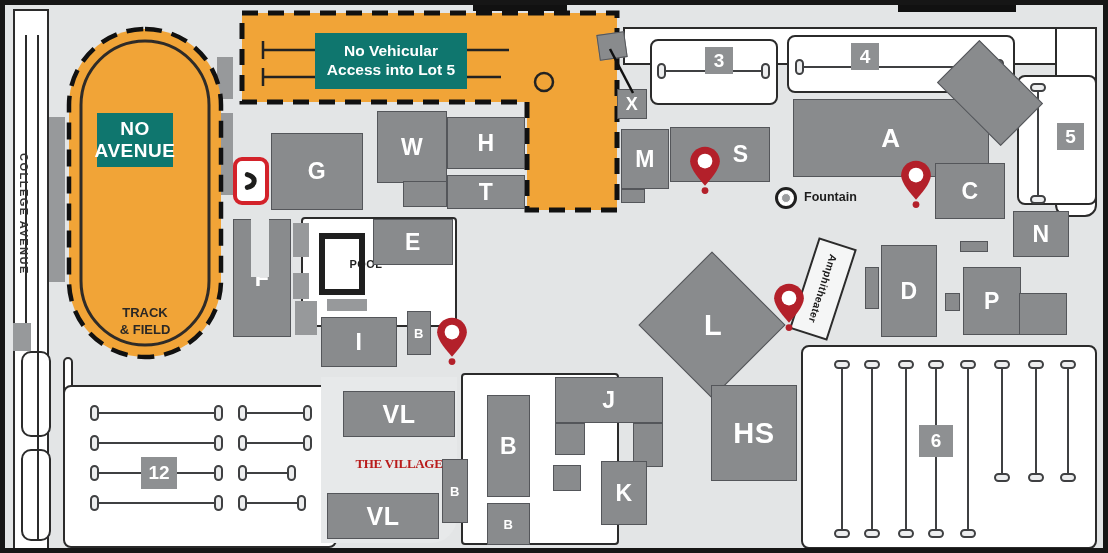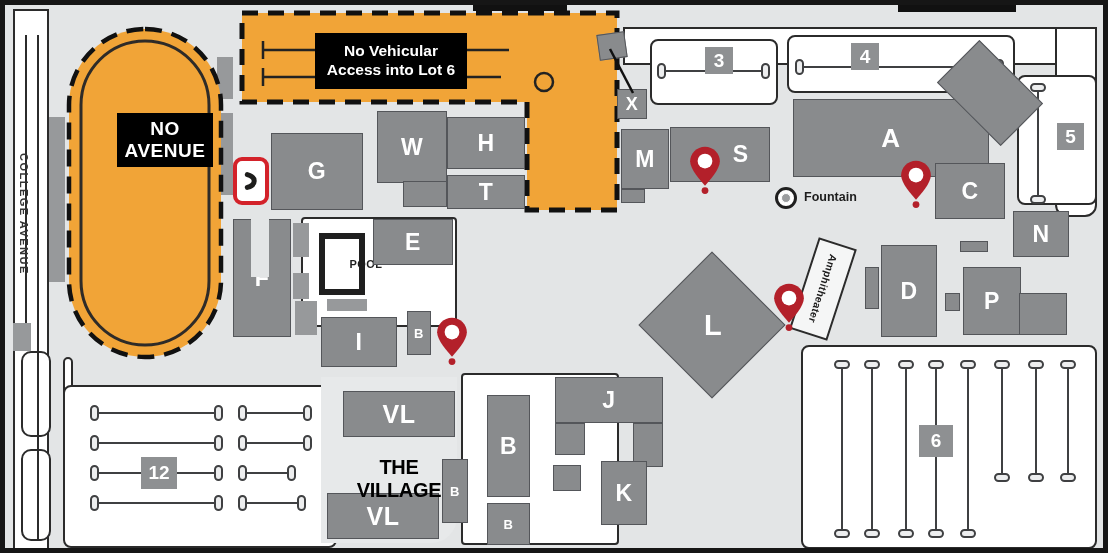--- a/index.html
+++ b/index.html
@@ -13,21 +13,21 @@
           display:flex; align-items:center; justify-content:center; z-index:10; }
   .lbl  { color:#fff; font-weight:bold; font-size:23px; letter-spacing:.5px; }
   .lbl.big   { font-size:29px; }
   .lbl.mid   { font-size:25px; }
   .lbl.small { font-size:13px; }
   .badge{ position:absolute; background:#8E9092; color:#fff; font-weight:bold; font-size:19px;
           display:flex; align-items:center; justify-content:center; z-index:12; }
   .pline{ position:absolute; background:#3F4042; z-index:2; }
   .capv { position:absolute; width:9px;  height:16px; background:#EDEEEF; border:2px solid #3F4042; border-radius:6px; z-index:2; }
   .caph { position:absolute; width:16px; height:9px;  background:#EDEEEF; border:2px solid #3F4042; border-radius:6px; z-index:2; }
-  .redbox{ position:absolute; background:#000000; color:#fff; display:flex; flex-direction:column;
+  .redbox{ position:absolute; background:#0f766e; color:#fff; display:flex; flex-direction:column;
            align-items:center; justify-content:center; font-weight:bold; text-align:center; z-index:25; }
   .pin  { position:absolute; width:34px; height:50px; z-index:30; }
   .frag { position:absolute; background:#111; z-index:6; }
   #village { position:absolute; left:316px; top:372px; width:136px; height:166px;
              background:#E7E9EA; border-radius:0 0 26px 0; z-index:2; }
   #plaza   { position:absolute; left:456px; top:368px; width:158px; height:172px;
              background:#fff; border:2px solid #2B2B2B; border-radius:4px; z-index:2; }
   #pool-deck { position:absolute; left:296px; top:212px; width:156px; height:110px;
                background:#fff; border:2px solid #2B2B2B; border-radius:4px; z-index:2; }
   #pool { position:absolute; left:16px; top:14px; width:46px; height:62px; background:#fff;
@@ -44,24 +44,24 @@
                border:4px solid #D3222A; border-radius:9px; z-index:30;
                display:flex; align-items:center; justify-content:center; }
   #fountain-ring { position:absolute; left:770px; top:182px; width:22px; height:22px; background:#fff;
                    border:3px solid #1F1F1F; border-radius:50%; z-index:12;
                    display:flex; align-items:center; justify-content:center; }
   #fountain-ring i { display:block; width:10px; height:10px; background:#9A9C9E;
                      border:1.5px solid #fff; border-radius:50%; }
   #fountain-label { position:absolute; left:799px; top:185px; font-size:12.5px; z-index:12;
                     color:#1d1d1d; font-weight:bold; }
   #the-village { position:absolute; left:334px; top:451px; width:120px; text-align:center;
-                 font-size:20px; letter-spacing:-.3px; color:#000000; font-weight:bold; z-index:11; }
+                 font-size:13px; letter-spacing:-.3px; color:#b91c1c; font-weight:bold; z-index:11;font-family:Liberation Serif, serif; }
   #track-text { position:absolute; left:95px; top:300px; width:90px; text-align:center;
                 font-size:13px; line-height:1.3; color:#2B2825; font-weight:bold; z-index:7; }
-  #no-access { left:92px; top:108px; width:96px; height:54px; font-size:19px; line-height:1.15; letter-spacing:.5px;margin-left:20px; }
+  #no-access { left:92px; top:108px; width:76px; height:54px; font-size:19px; line-height:1.15; letter-spacing:.5px; }
   #no-veh { left:310px; top:28px; width:152px; height:56px; font-size:15.5px; line-height:1.2; }
 </style>
 </head>
 <body>
 
 <div id="map">
 
   <svg width="0" height="0" style="position:absolute">
     <defs>
       <g id="pin-shape">
@@ -112,27 +112,31 @@
     <path d="M9 8 H384 V205 H294 V97 H9 Z" fill="#F1A437" stroke="#111" stroke-width="5" stroke-dasharray="16 10"></path>
     <path d="M30 45 H262 M30 36 V54 M30 72 H252 M30 63 V81" fill="none" stroke="#222" stroke-width="2.5"></path>
     <circle cx="311" cy="77" r="9" fill="none" stroke="#222" stroke-width="2.5"></circle>
     <path d="M262 45 l14 0 M252 72 l16 0" stroke="#222" stroke-width="2.5"></path>
   </svg>
 
   <svg class="abs" style="left:58px;top:18px;width:164px;height:340px;z-index:6" viewBox="0 0 164 340">
     <rect x="6" y="6" width="152" height="328" rx="76" fill="#F1A437" stroke="#111" stroke-width="4.5" stroke-dasharray="17 10"></rect>
     <rect x="18" y="18" width="128" height="304" rx="64" fill="#F1A437" stroke="#2E2B28" stroke-width="3"></rect>
   </svg>
+  <div id="track-text">
+    <div>TRACK</div>
+    <div>&amp; FIELD</div>
+  </div>
   <div class="redbox" id="no-access">
     <div>NO</div>
     <div>AVENUE</div>
   </div>
   <div class="redbox" id="no-veh">
     <div>No Vehicular</div>
-    <div>Access into Lot 6</div>
+    <div>Access into Lot 5</div>
   </div>
 
   <div id="phone-box">
     <svg viewBox="0 0 24 24" width="22" height="32">
       <path d="M8 5 Q15.5 7 15.5 12 Q15.5 17 8 19" fill="none" stroke="#1d1d1b" stroke-width="5.5" stroke-linecap="round"></path>
     </svg>
   </div>
 
   <div id="pool-deck">
     <div id="pool">
@@ -287,20 +291,23 @@
     </div>
   <div class="bld" style="left:437px;top:454px;width:26px;height:64px">
       <span class="lbl small">B</span>
     </div>
   <div class="bld" style="left:338px;top:386px;width:112px;height:46px">
       <span class="lbl mid">VL</span>
     </div>
   <div class="bld" style="left:322px;top:488px;width:112px;height:46px">
       <span class="lbl mid">VL</span>
     </div>
+  <div class="bld" style="left:706px;top:380px;width:86px;height:96px">
+      <span class="lbl big">HS</span>
+    </div>
 
   <div id="fountain-ring">
       <i></i>
     </div>
   <div id="fountain-label">Fountain</div>
 
   <svg class="pin" style="left:683px;top:140px" viewBox="0 0 24 35">
       <use href="#pin-shape"></use>
     </svg>
   <svg class="pin" style="left:894px;top:154px" viewBox="0 0 24 35">

